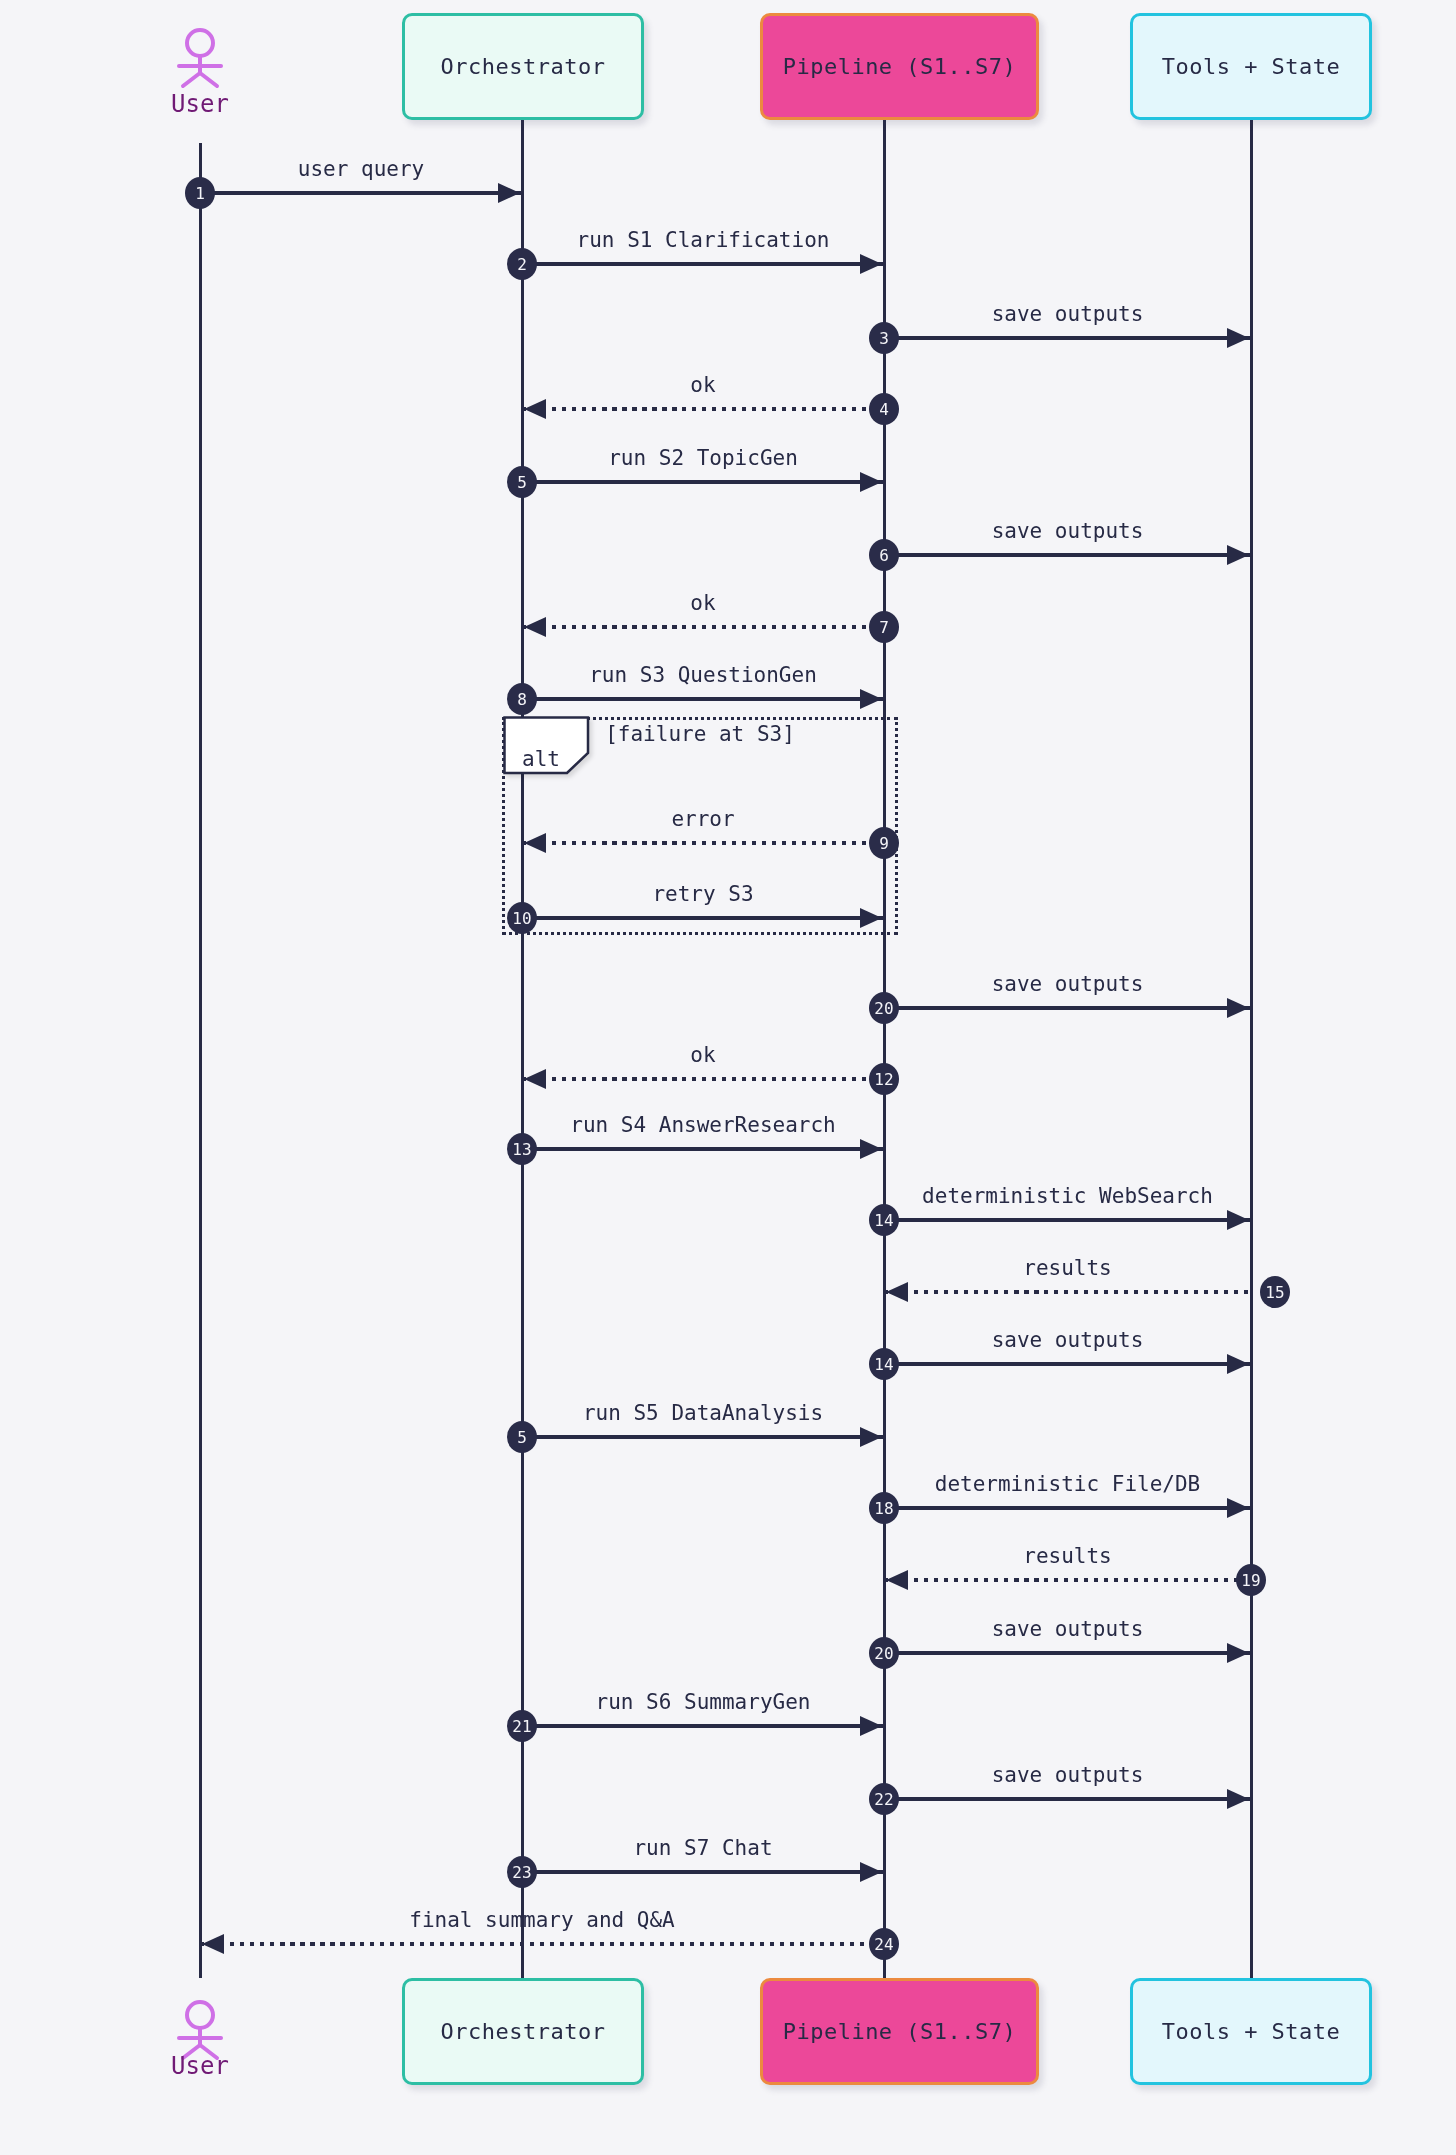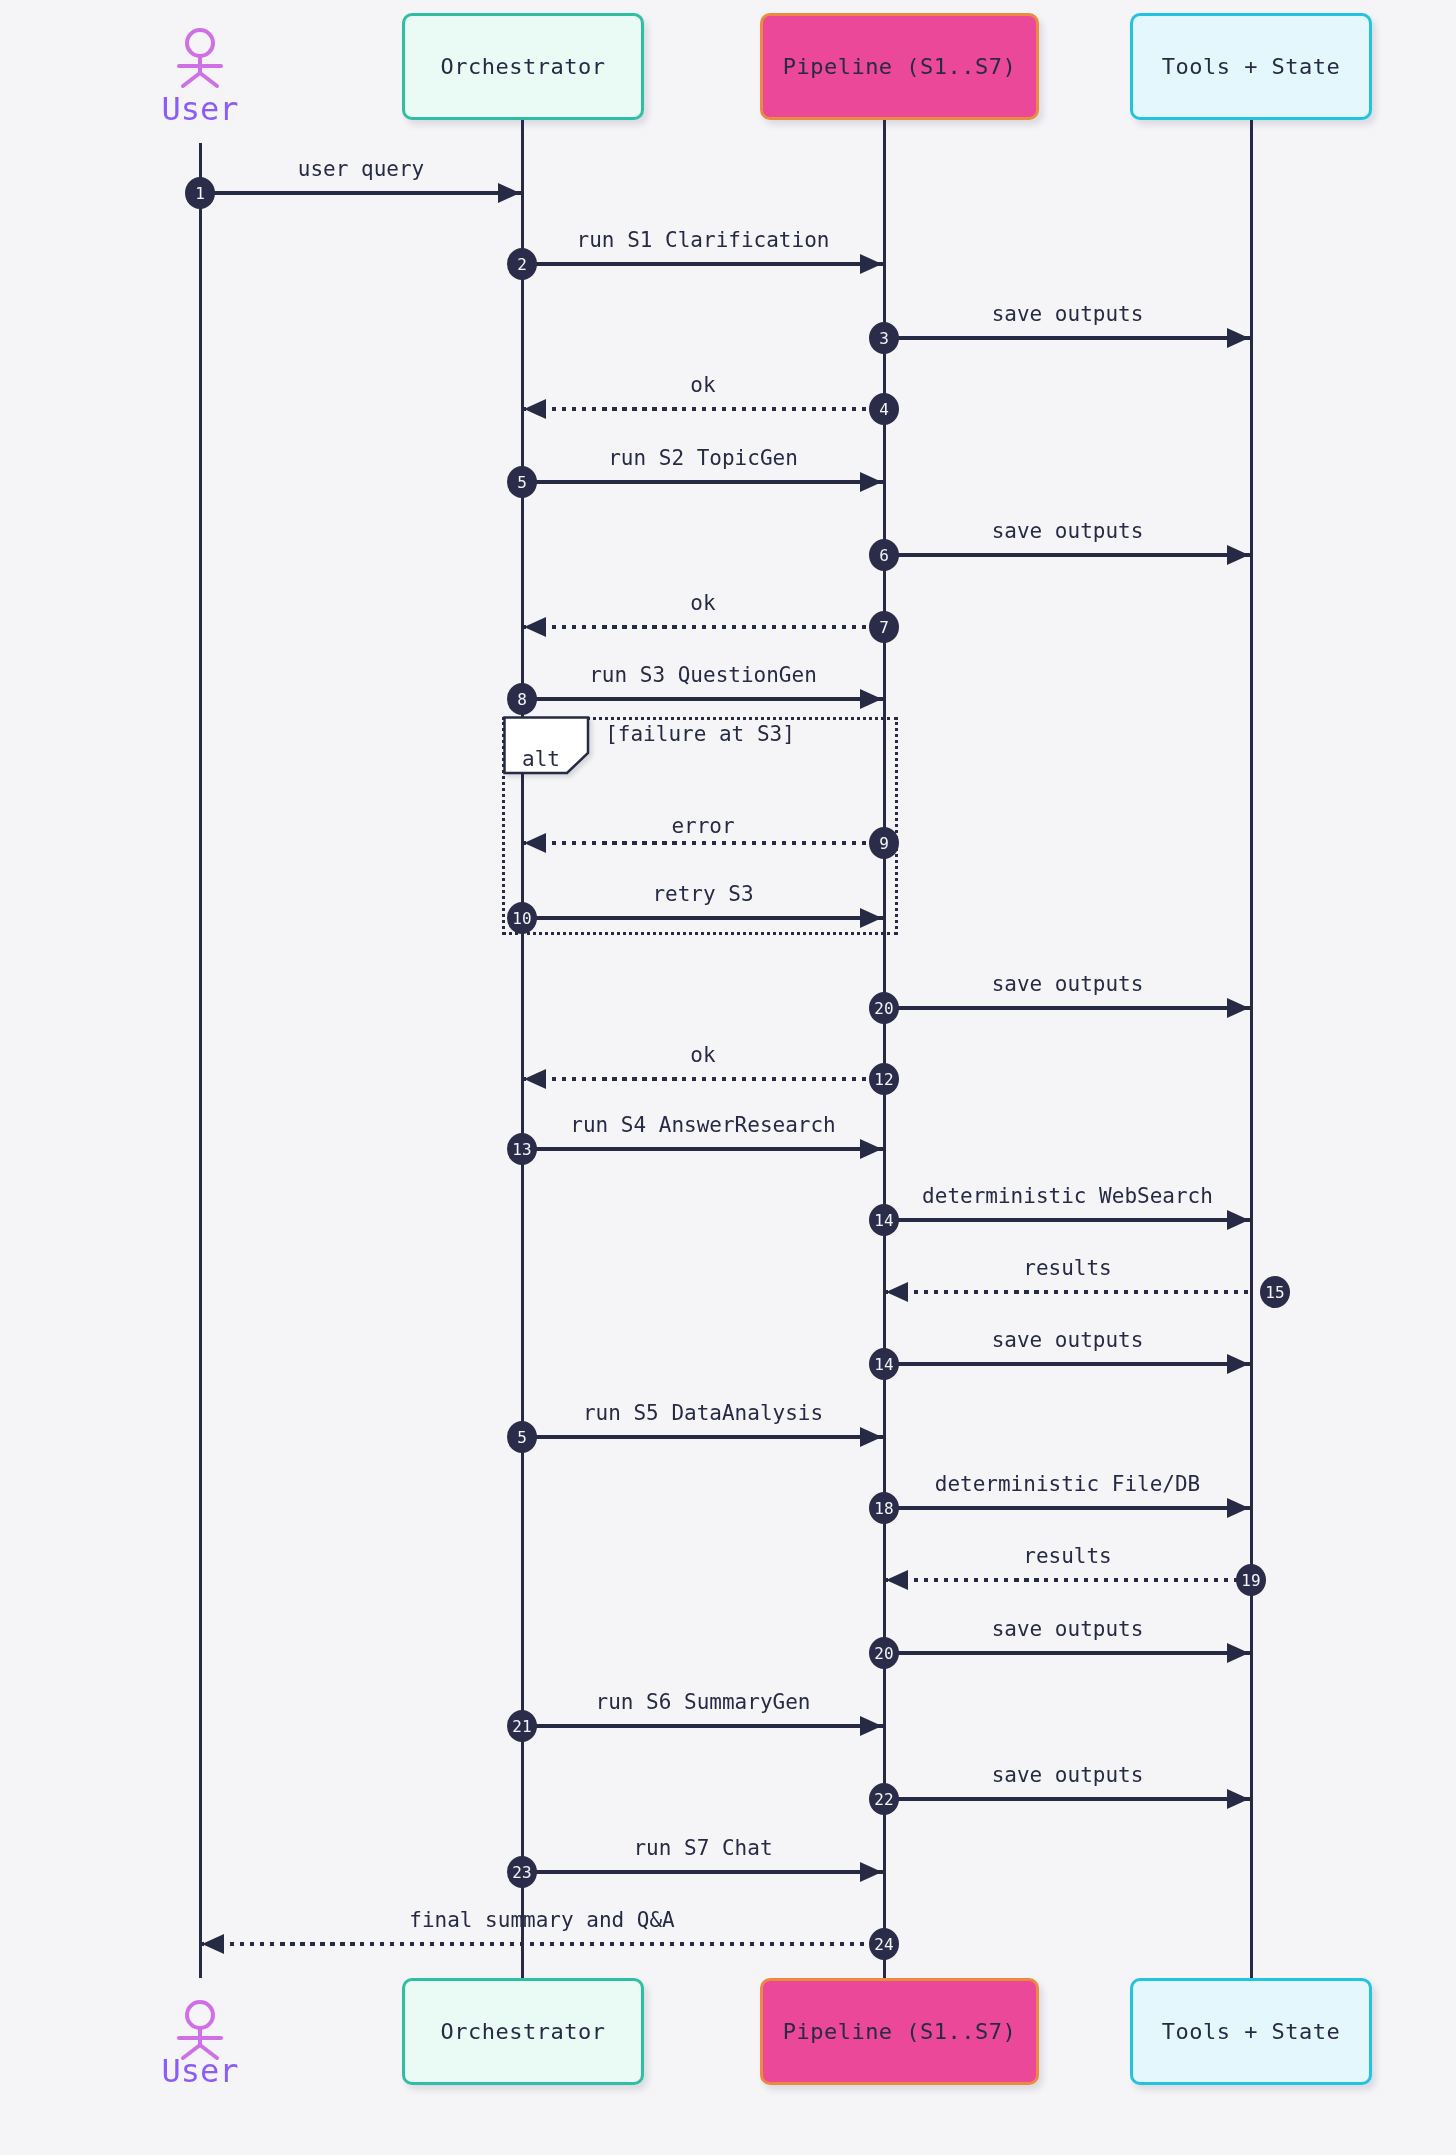--- a/index.html
+++ b/index.html
@@ -17,21 +17,21 @@
   .pbox{
     position:absolute;width:242px;height:107px;border-radius:10px;border:3.5px solid;
     display:flex;align-items:center;justify-content:center;box-sizing:border-box;
     font-size:22px;letter-spacing:.5px;
     box-shadow:4px 5px 6px rgba(60,60,90,.14);
   }
   .pbox.orch{border-color:#2dbea4;background:#eafaf5;}
   .pbox.pipe{border-color:#ec8a3f;background:#ec4899;width:279px;}
   .pbox.tools{border-color:#22c3df;background:#e3f7fc;}
   .actor-label{
-    position:absolute;transform:translateX(-50%);font-size:32px;color:#8b5cf6;
+    position:absolute;transform:translateX(-50%);font-size:24px;color:#701a75;
   }
   .msg-label{
     position:absolute;transform:translateX(-50%);font-size:21px;white-space:nowrap;
     color:var(--ink);
   }
   .msg-line{position:absolute;height:4px;}
   .msg-line.solid{background:var(--ink);}
   .msg-line.dotted{
     background-image:repeating-linear-gradient(to right,var(--ink) 0 4.5px,transparent 4.5px 10px);
   }
@@ -98,21 +98,21 @@
       <div class="arrow-head right" style="left: 1227px; top: 545px;"></div>
       <div class="num-badge" style="left: 869px; top: 539px;">6</div>
       <div class="msg-label" style="left: 703px; top: 591px;">ok</div>
       <div class="msg-line dotted" style="left: 522px; top: 625px; width: 362px;"></div>
       <div class="arrow-head left" style="left: 524px; top: 617px;"></div>
       <div class="num-badge" style="left: 869px; top: 611px;">7</div>
       <div class="msg-label" style="left: 703px; top: 663px;">run S3 QuestionGen</div>
       <div class="msg-line solid" style="left: 522px; top: 697px; width: 362px;"></div>
       <div class="arrow-head right" style="left: 860px; top: 689px;"></div>
       <div class="num-badge" style="left: 507px; top: 683px;">8</div>
-      <div class="msg-label" style="left: 703px; top: 807px; margin-top: 7px;">error</div>
+      <div class="msg-label" style="left: 703px; top: 807px;">error</div>
       <div class="msg-line dotted" style="left: 522px; top: 841px; width: 362px;"></div>
       <div class="arrow-head left" style="left: 524px; top: 833px;"></div>
       <div class="num-badge" style="left: 869px; top: 827px;">9</div>
       <div class="msg-label" style="left: 703px; top: 882px;">retry S3</div>
       <div class="msg-line solid" style="left: 522px; top: 916px; width: 362px;"></div>
       <div class="arrow-head right" style="left: 860px; top: 908px;"></div>
       <div class="num-badge" style="left: 507px; top: 902px;">10</div>
       <div class="msg-label" style="left: 1067.5px; top: 972px;">save outputs</div>
       <div class="msg-line solid" style="left: 884px; top: 1006px; width: 367px;"></div>
       <div class="arrow-head right" style="left: 1227px; top: 998px;"></div>

